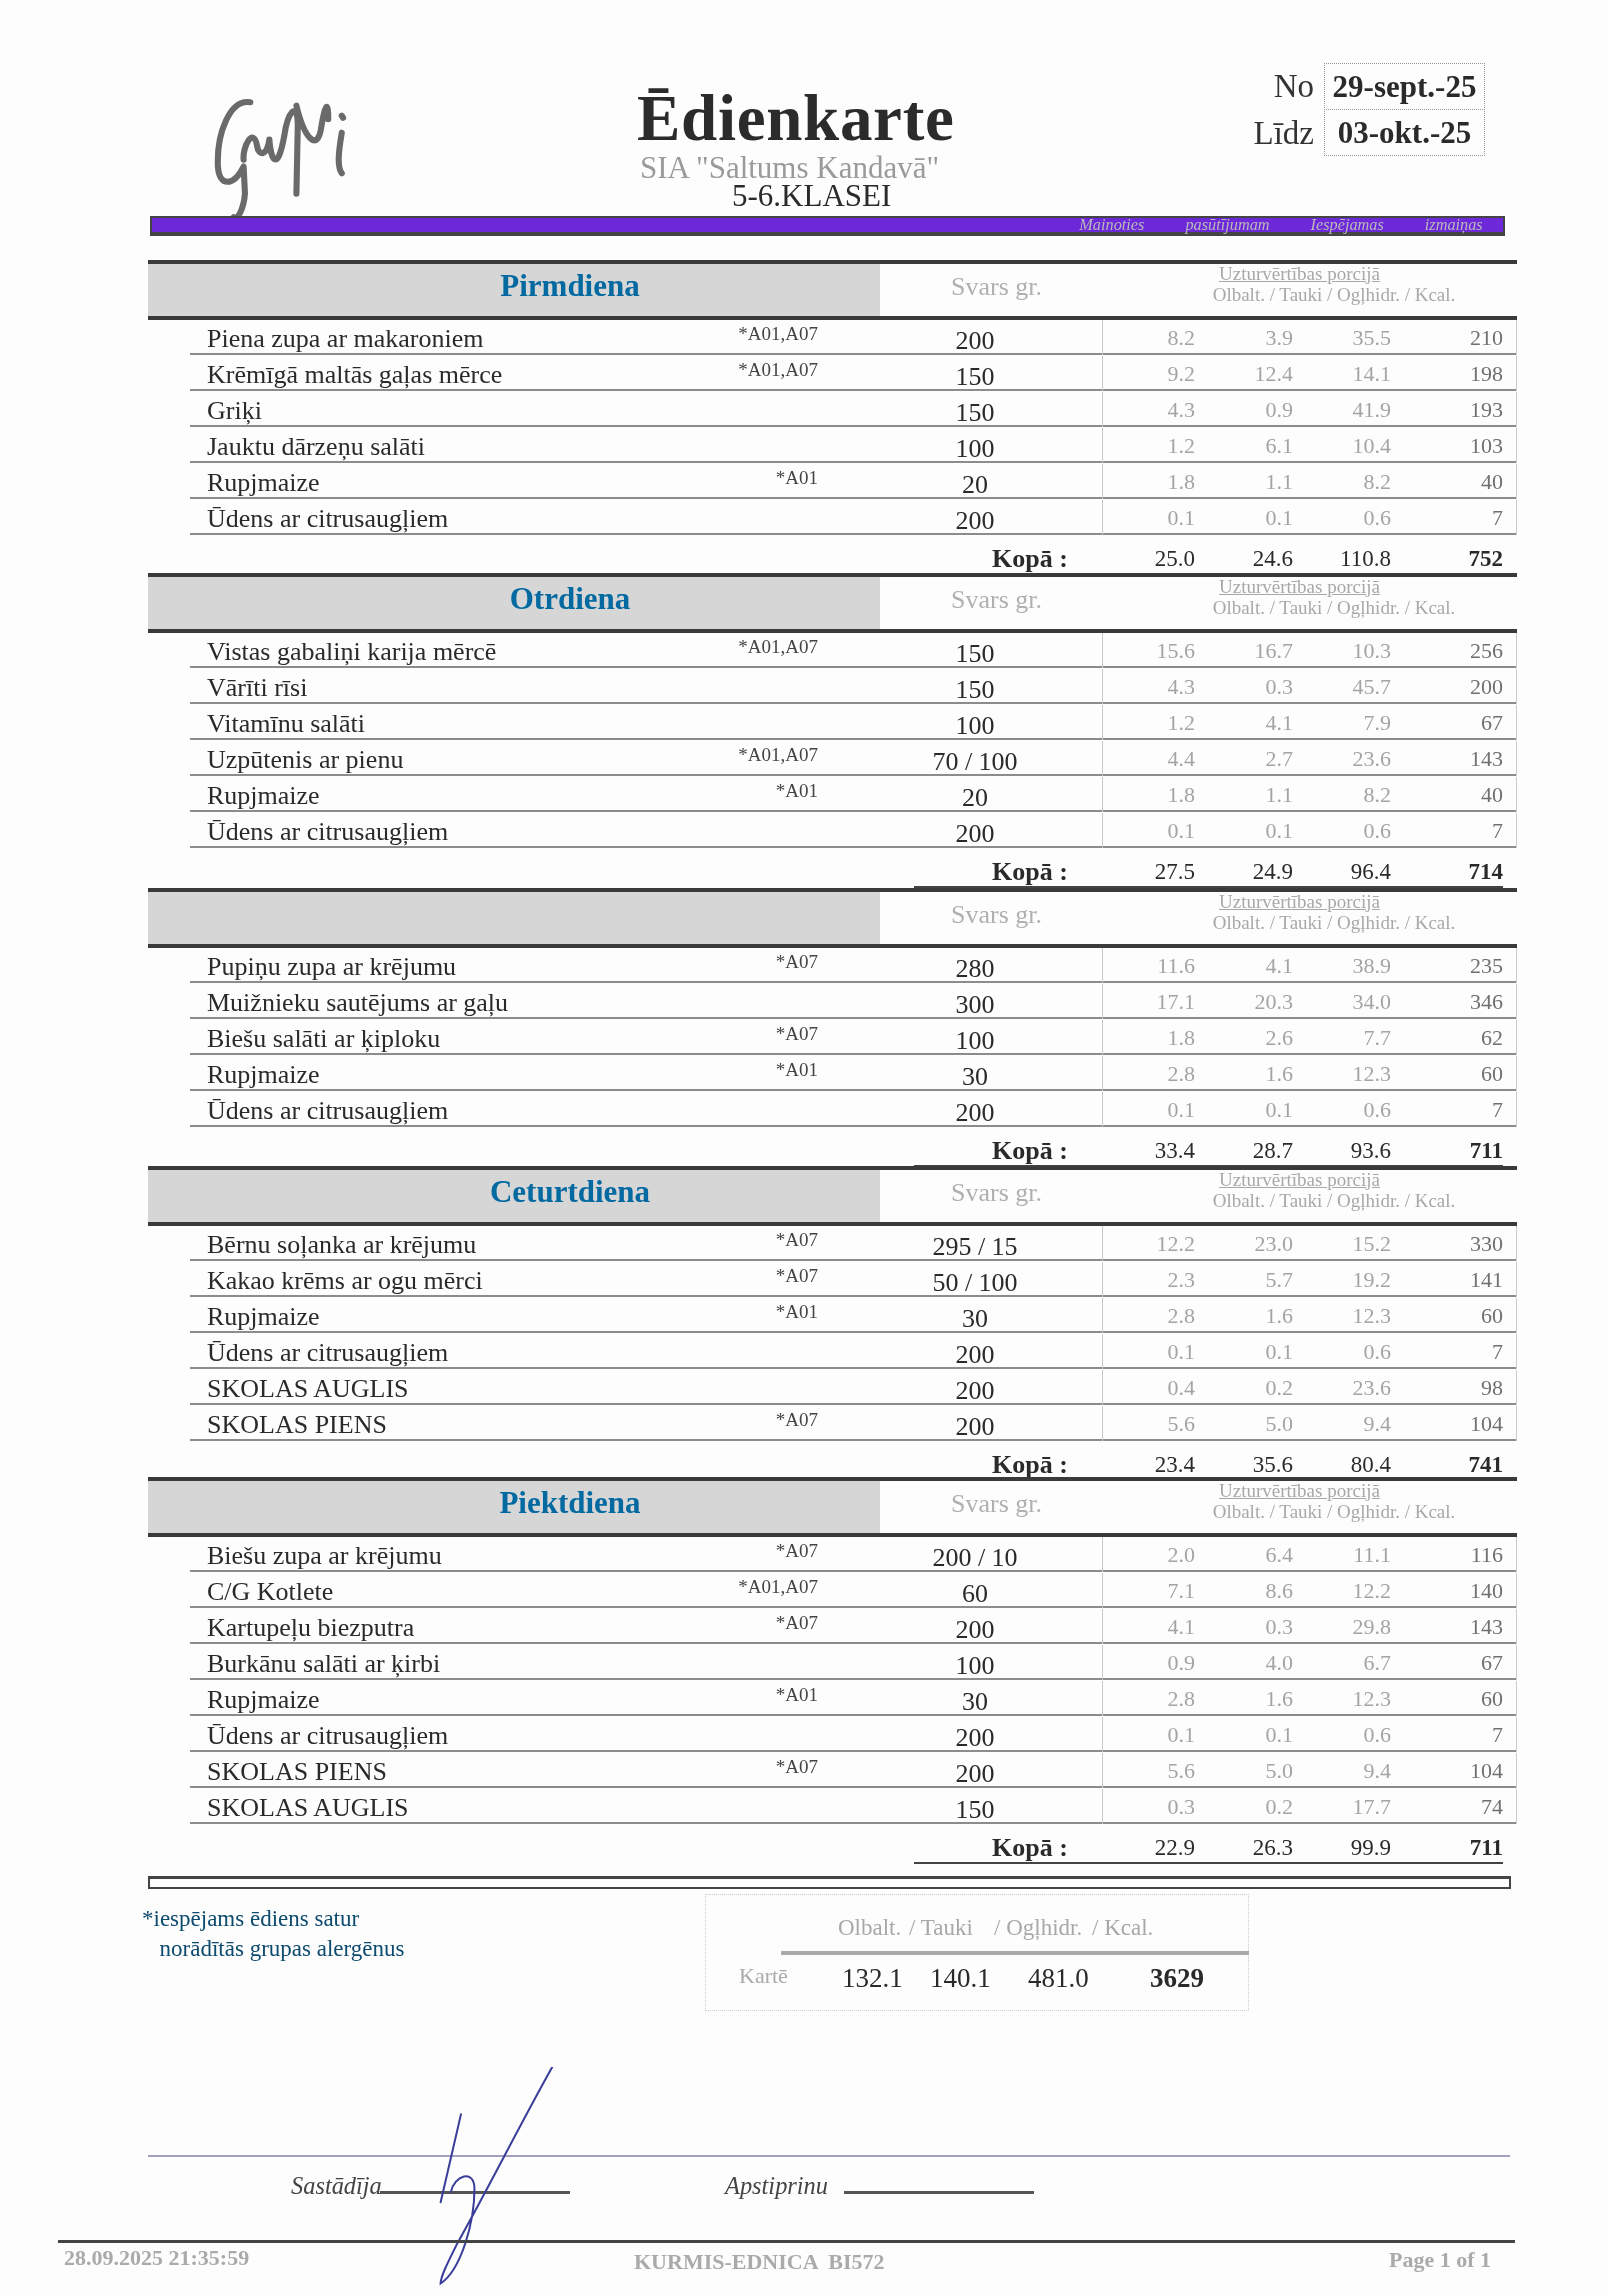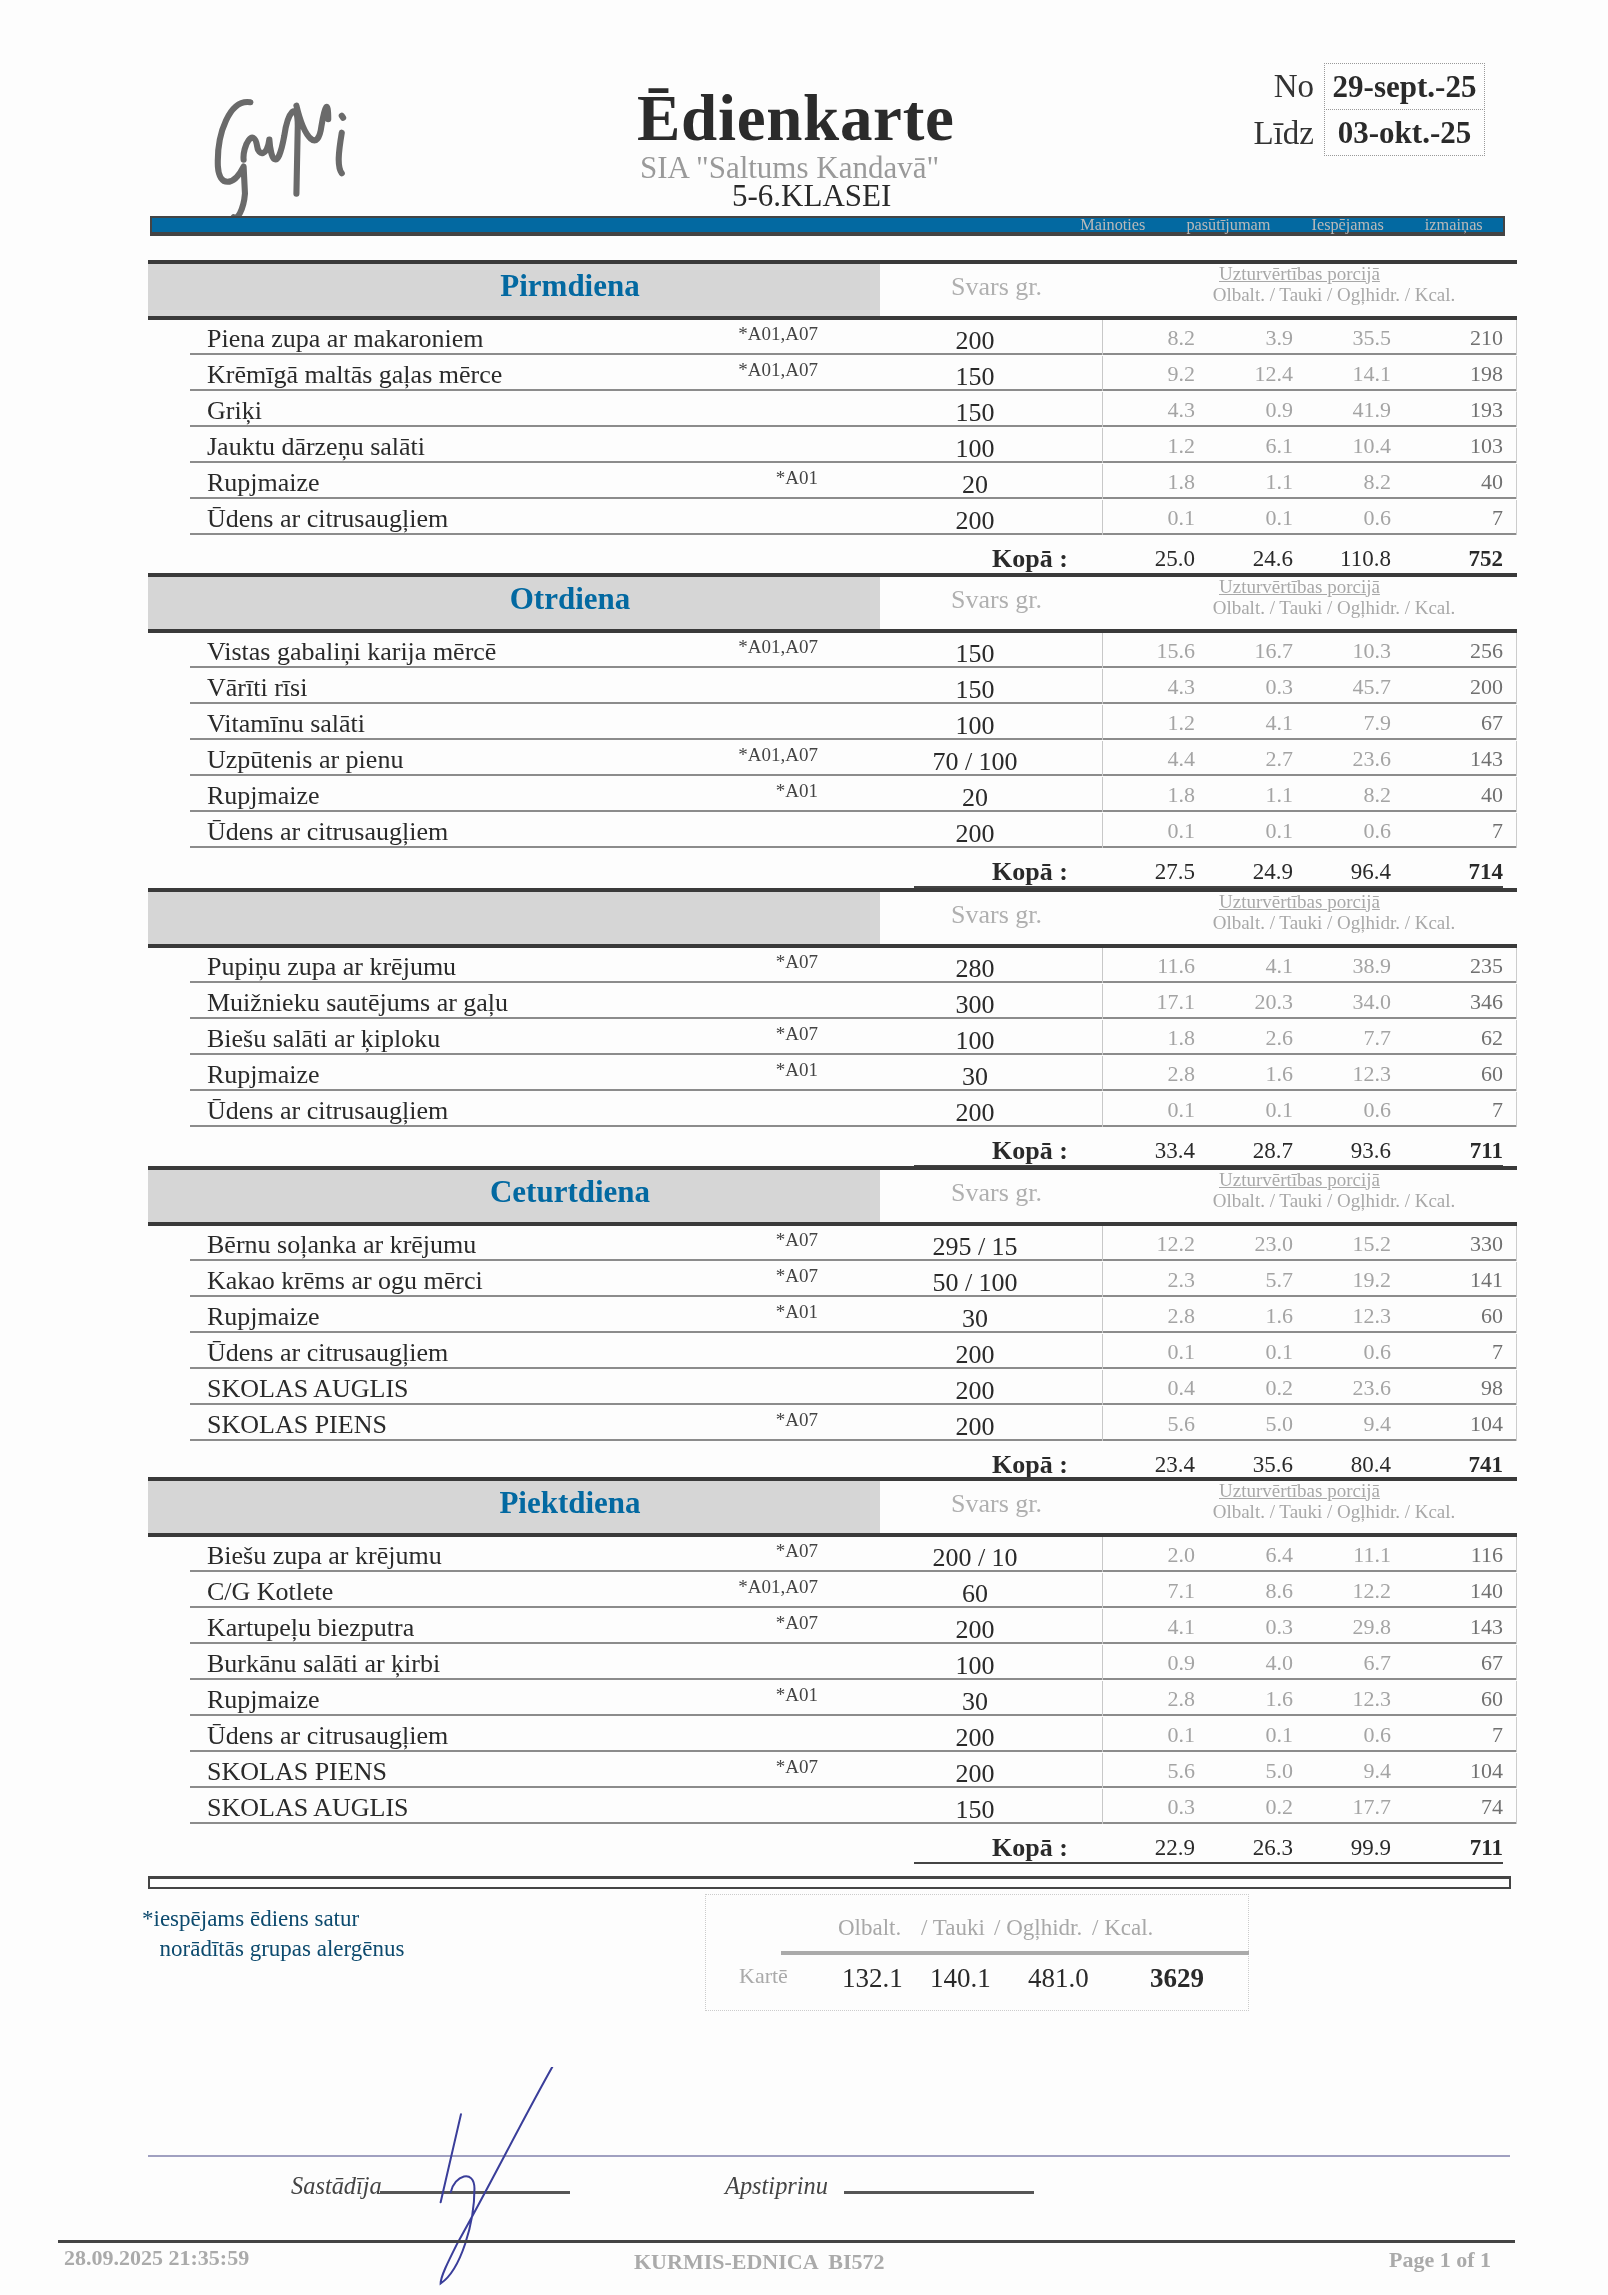--- a/index.html
+++ b/index.html
@@ -9,22 +9,22 @@
 
   
   .logo { left:203px; top:85px; width:176px; height:136px; }
   .title { left:637px; top:81px; font-size:65px; font-weight:bold; color:#2b2b2b; letter-spacing:0.7px; }
   .subtitle { left:640px; top:150px; font-size:31px; color:#9a9a9a; white-space:nowrap; }
   .klase { left:732px; top:178px; font-size:31px; color:#2a2a2a; }
   .date-lbl { font-size:33px; color:#333; text-align:right; width:81px; }
   .date-box { width:159px; height:45px; border:1.4px dotted #999; font-size:31px; font-weight:bold;
               display:flex; align-items:center; justify-content:center; color:#2a2a2a; }
   .banner { left:150px; top:216px; width:1355px; height:20.3px; border:2.7px solid #444; border-bottom-width:4.1px;
-            background:#0369a1; display:flex; justify-content:flex-end; align-items:center; gap:41px; padding-right:20.3px;
-            box-sizing:border-box; }
+            background:#6d28d9; display:flex; justify-content:flex-end; align-items:center; gap:41px; padding-right:20.3px;
+            box-sizing:border-box;font-style:italic; }
   .banner span { font-size:16.3px; color:#b9b9b9; }
 
   
   .day { position:absolute; left:148px; width:1369px; }
   .day-head { position:relative; height:52px; border-top:4.7px solid #3a3a3a; border-bottom:4.7px solid #3a3a3a; }
   .day-head .shade { position:absolute; left:0; top:0; width:732px; height:100%; background:#d6d6d6; }
   .day-name { position:absolute; left:0; width:844px; top:4.1px; text-align:center; font-size:31px; font-weight:bold; color:#0369a1; }
   .svars-h { position:absolute; left:803px; top:8.1px; font-size:26px; color:#b0b0b0; }
   .uzt-h { position:absolute; left:1071px; top:-1.4px; width:298px; text-align:left; font-size:19px; color:#a8a8a8; text-decoration:underline; }
   .cols-h { position:absolute; left:1010px; top:20.3px; width:352px; text-align:center; font-size:19px; color:#a8a8a8; white-space:nowrap; }
@@ -543,21 +543,21 @@
 
 <div class="abs footer-bar"></div>
 
 <div class="abs note">
   <div>*iespējams ēdiens satur</div>
   <div style="padding-left:17.6px;">norādītās grupas alergēnus</div>
 </div>
 
 <div class="abs summary">
   <span class="sum-h" style="left:132px;">Olbalt.</span>
-  <span class="sum-h" style="left:215px;">/ Tauki</span>
+  <span class="sum-h" style="left:203px;">/ Tauki</span>
   <span class="sum-h" style="left:288px;">/ Ogļhidr.</span>
   <span class="sum-h" style="left:386px;">/ Kcal.</span>
   <div class="sum-line" style="left:75px; width:468px;"></div>
   <span class="sum-lbl" style="left:33px;">Kartē</span>
   <span class="sum-v" style="left:136px;">132.1</span>
   <span class="sum-v" style="left:224px;">140.1</span>
   <span class="sum-v" style="left:322px;">481.0</span>
   <span class="sum-v" style="left:444px; font-weight:bold;">3629</span>
 </div>
 

